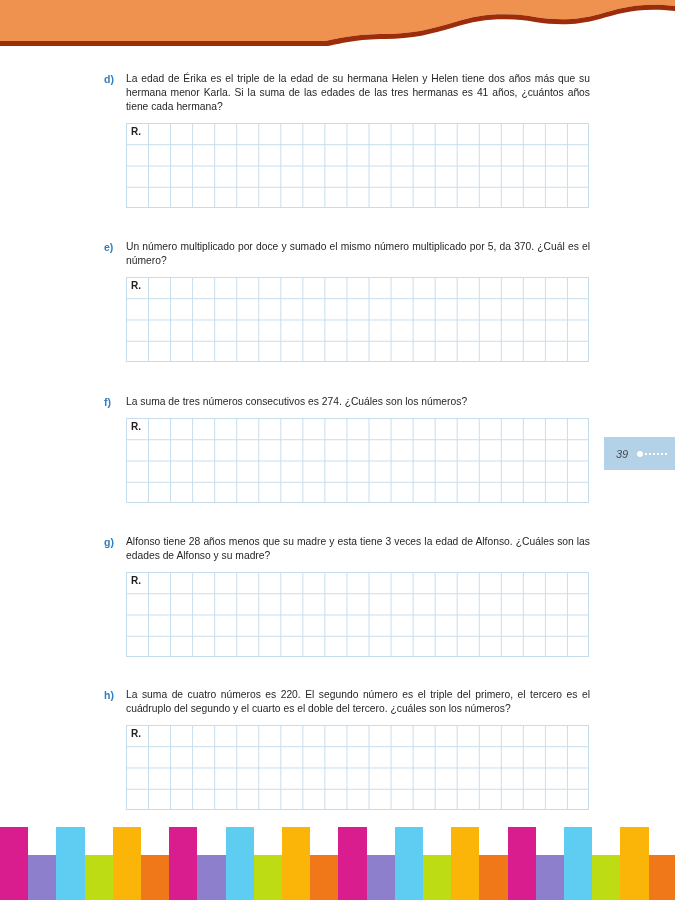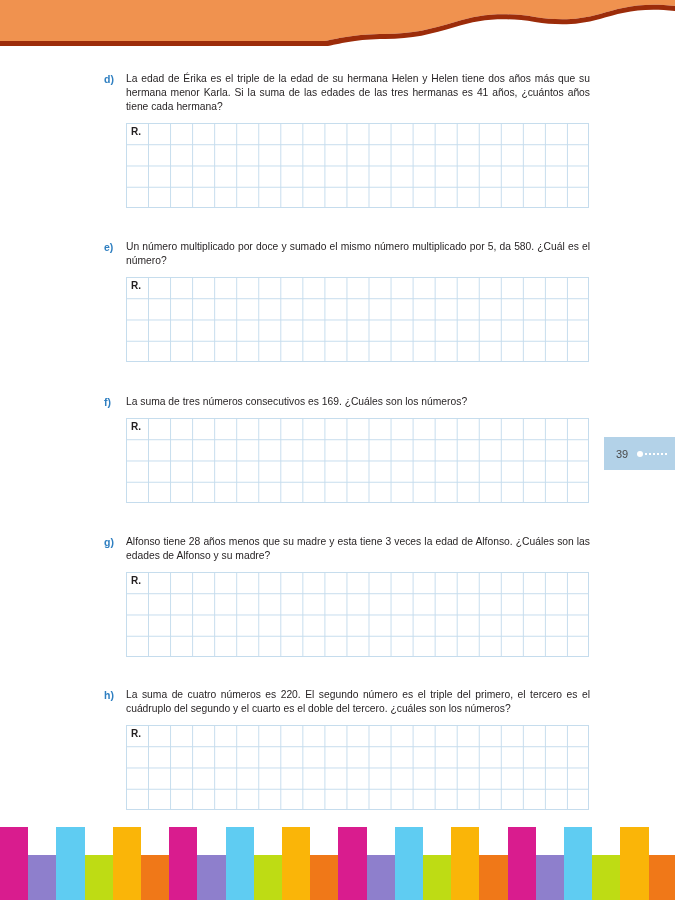--- a/index.html
+++ b/index.html
@@ -104,33 +104,33 @@
     <div class="grid-wrap" style="margin-left:22px;">
       <div class="grid-lines"></div>
       <div class="grid-edge"></div>
       <div class="grid-r">R.</div>
     </div>
   </div>
 
   <div class="exercise" style="top:188px;">
     <div class="ex-head">
       <div class="ex-letter" style="color: rgb(47, 127, 193);">e)</div>
-      <div class="ex-text">Un número multiplicado por doce y sumado el mismo número multiplicado por 5, da 580. ¿Cuál es el número?</div>
+      <div class="ex-text">Un número multiplicado por doce y sumado el mismo número multiplicado por 5, da 370. ¿Cuál es el número?</div>
     </div>
     <div class="grid-wrap" style="margin-left:22px;">
       <div class="grid-lines"></div>
       <div class="grid-edge"></div>
       <div class="grid-r">R.</div>
     </div>
   </div>
 
   <div class="exercise" style="top:343px;">
     <div class="ex-head">
       <div class="ex-letter" style="color: rgb(47, 127, 193);">f)</div>
-      <div class="ex-text nojust">La suma de tres números consecutivos es 169. ¿Cuáles son los números?</div>
+      <div class="ex-text nojust">La suma de tres números consecutivos es 274. ¿Cuáles son los números?</div>
     </div>
     <div class="grid-wrap" style="margin-left:22px;">
       <div class="grid-lines"></div>
       <div class="grid-edge"></div>
       <div class="grid-r">R.</div>
     </div>
   </div>
 
   <div class="exercise" style="top:483px;">
     <div class="ex-head">
@@ -151,21 +151,21 @@
     </div>
     <div class="grid-wrap" style="margin-left:22px;">
       <div class="grid-lines"></div>
       <div class="grid-edge"></div>
       <div class="grid-r">R.</div>
     </div>
   </div>
 
 </div>
 
-<div class="page-tab" style="background: rgb(179, 210, 232);">
+<div class="page-tab" style="background: rgb(179, 210, 232); font-style: italic;">
   <span class="num">39</span>
   <span class="dot"></span>
   <span class="dots"></span>
 </div>
 
 <div class="footer">
     <div class="bar" style="left: 0px; width: 28.2px; height: 73px; background: rgb(217, 28, 142);"></div>
     <div class="bar" style="left: 28.2px; width: 28.2px; height: 45px; background: rgb(142, 127, 204);"></div>
     <div class="bar" style="left: 56.4px; width: 28.2px; height: 73px; background: rgb(95, 204, 242);"></div>
     <div class="bar" style="left: 84.6px; width: 28.2px; height: 45px; background: rgb(190, 220, 20);"></div>

